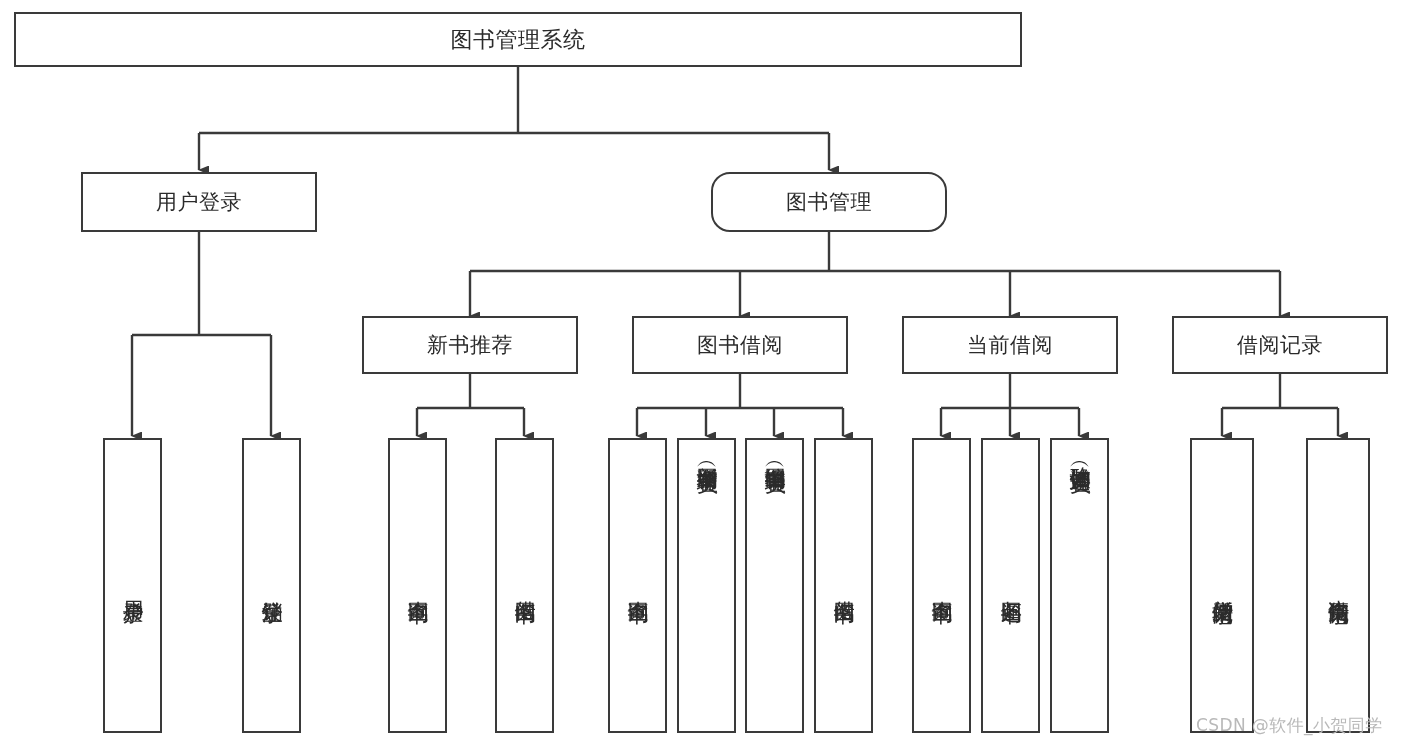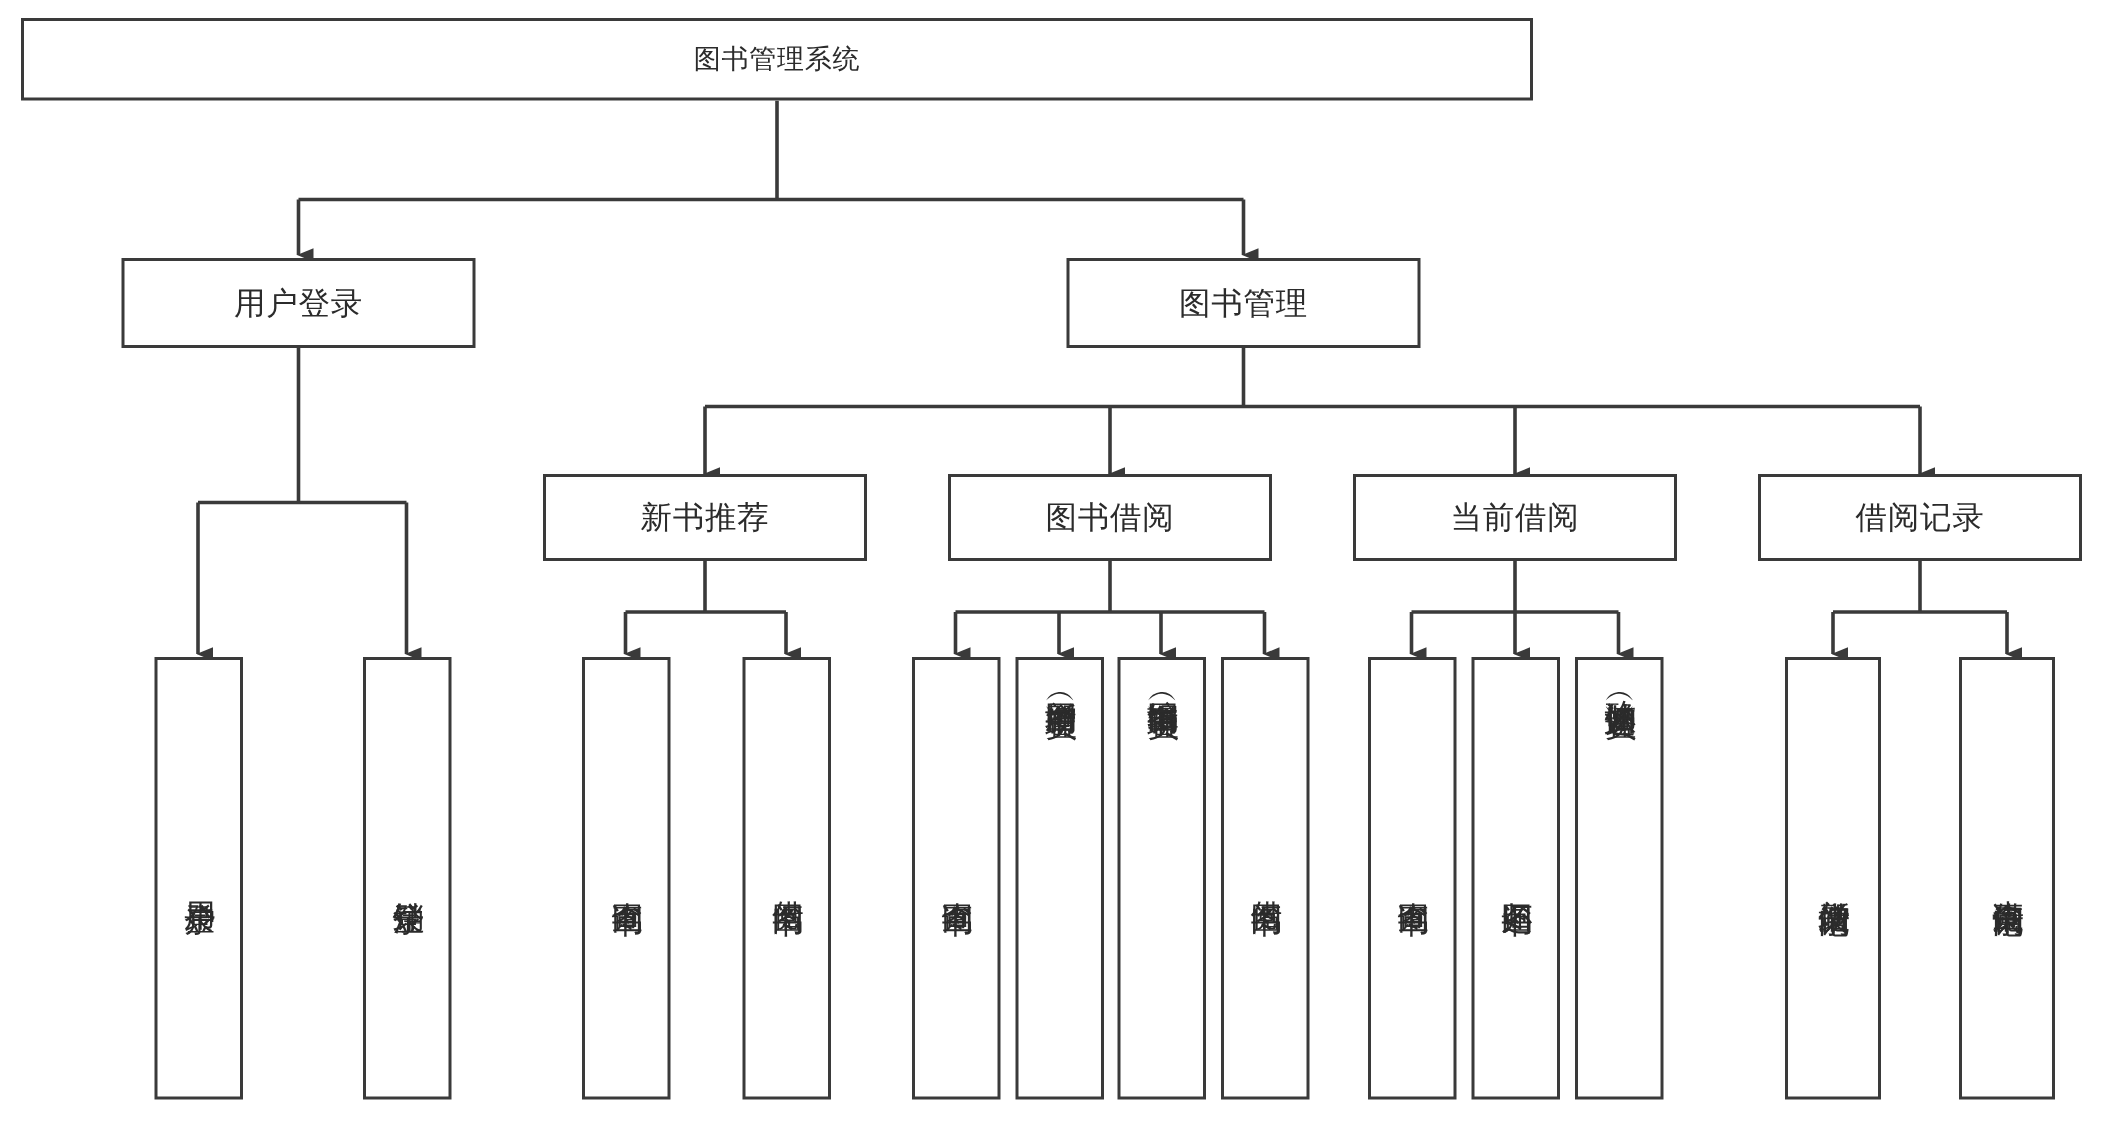--- a/index.html
+++ b/index.html
@@ -42,21 +42,21 @@
     line-height: 1.08;
     text-align: center;
     white-space: nowrap;
   }
   
   .node.horiz .lbl {
     font-size: 21px;
     letter-spacing: 0.5px;
   }
   .node.root .lbl {
-    font-size: 18px;
+    font-size: 22px;
   }
   
   .node.vert {
     align-items: flex-start;
     justify-content: center;
     padding-top: 10px;
   }
   .node.vert .lbl {
     writing-mode: vertical-rl;
     text-orientation: upright;
@@ -135,21 +135,21 @@
     </g>
   </svg>
 
   <div class="node horiz root" style="left:14px; top:12px; width:1008px; height:55px;">
     <span class="lbl">图书管理系统</span>
   </div>
 
   <div class="node horiz" style="left:81px; top:172px; width:236px; height:60px;">
     <span class="lbl">用户登录</span>
   </div>
-  <div class="node horiz" style="left:711px; top:172px; width:236px; height:60px;">
+  <div class="node horiz" style="left:711px; top:172px; width:236px; height:60px;border-radius:19px;">
     <span class="lbl">图书管理</span>
   </div>
 
   <div class="node horiz" style="left:632px; top:316px; width:216px; height:58px;">
     <span class="lbl">图书借阅</span>
   </div>
   <div class="node horiz" style="left:362px; top:316px; width:216px; height:58px;">
     <span class="lbl">新书推荐</span>
   </div>
   <div class="node horiz" style="left:1172px; top:316px; width:216px; height:58px;">
@@ -196,14 +196,15 @@
     <span class="lbl">确认归还（管理员）</span>
   </div>
 
   <div class="node vert mid" style="left:1190px; top:438px; width:64px; height:295px;">
     <span class="lbl">新增借阅记录</span>
   </div>
   <div class="node vert mid" style="left:1306px; top:438px; width:64px; height:295px;">
     <span class="lbl">查询借阅记录</span>
   </div>
 
+  <div class="watermark" style="left:1196px; top:714px;">CSDN @软件_小贺同学</div>
 
 </div>
 
 </body></html>

